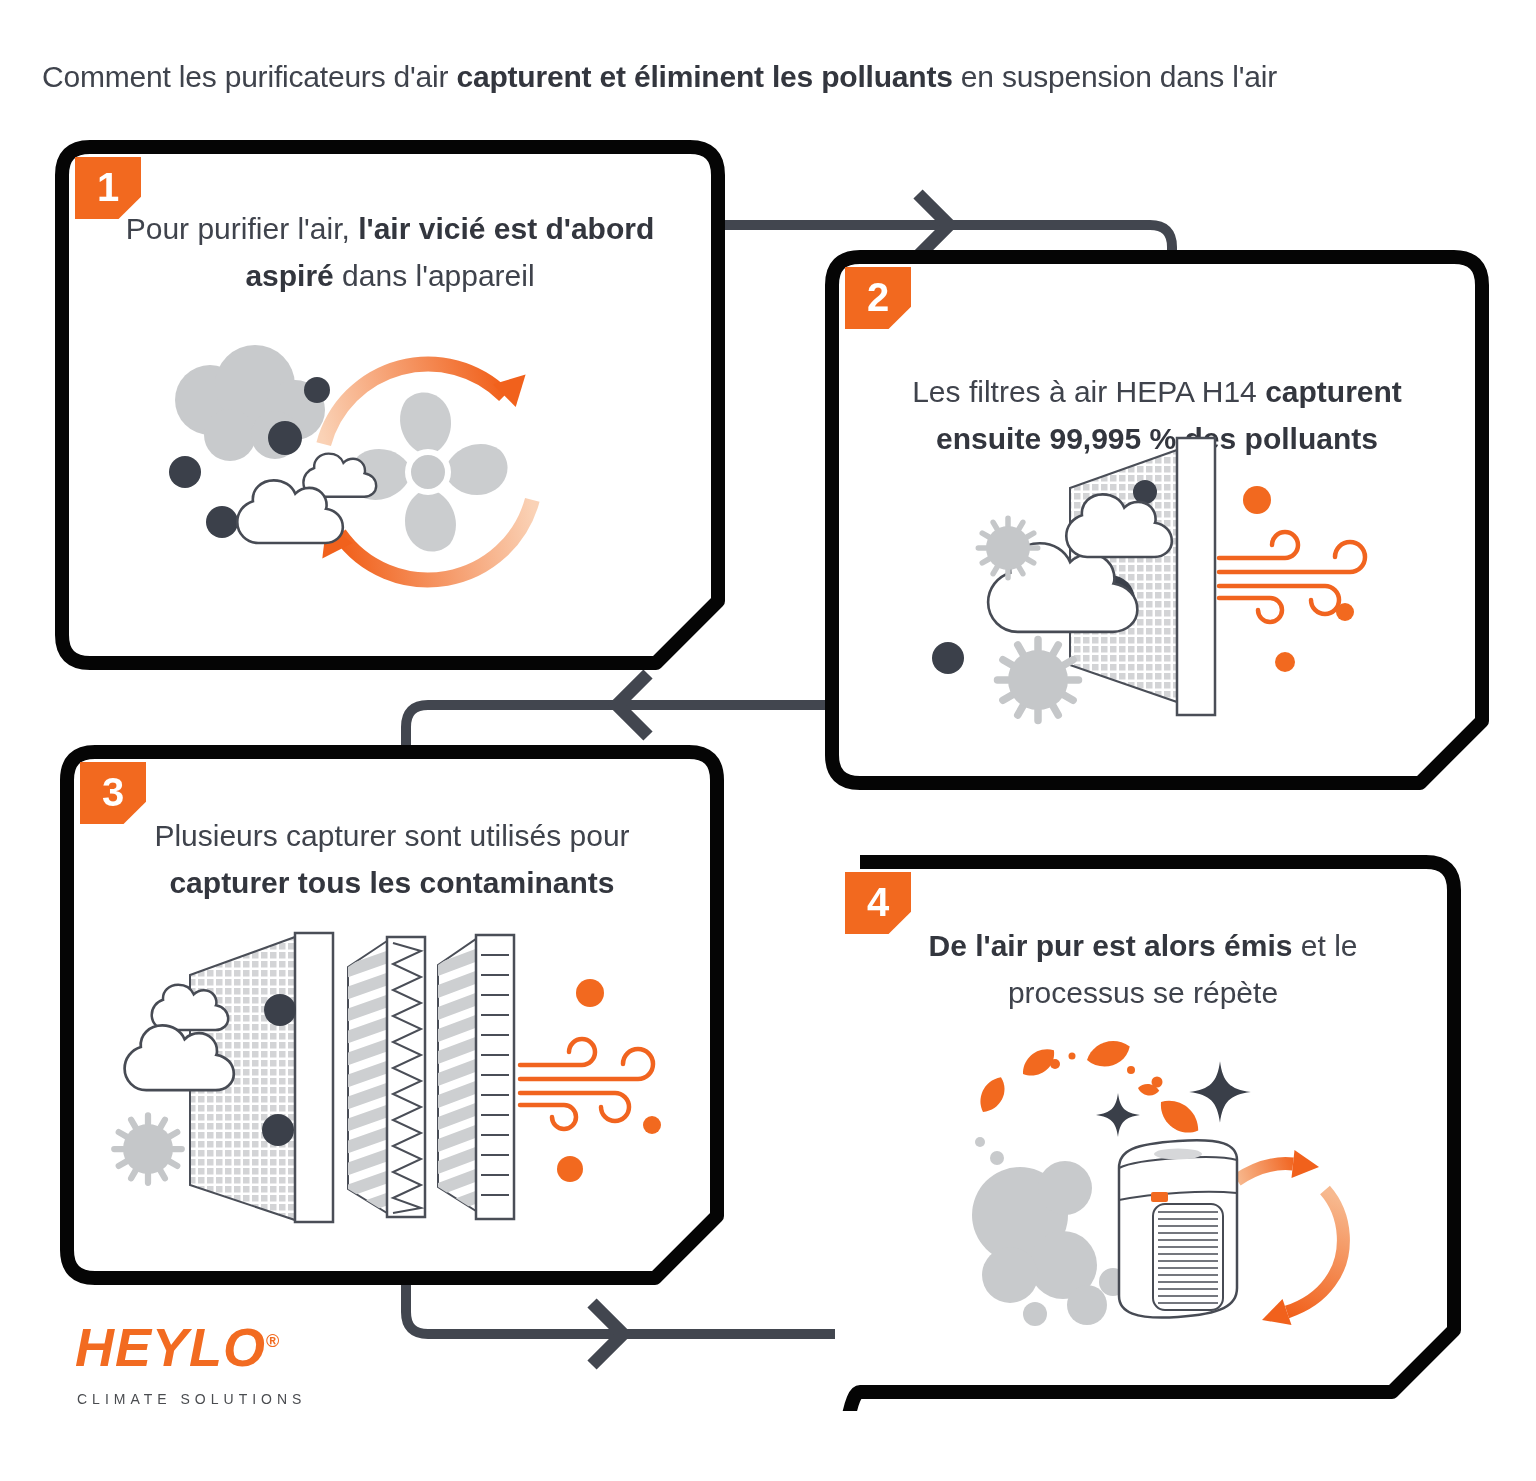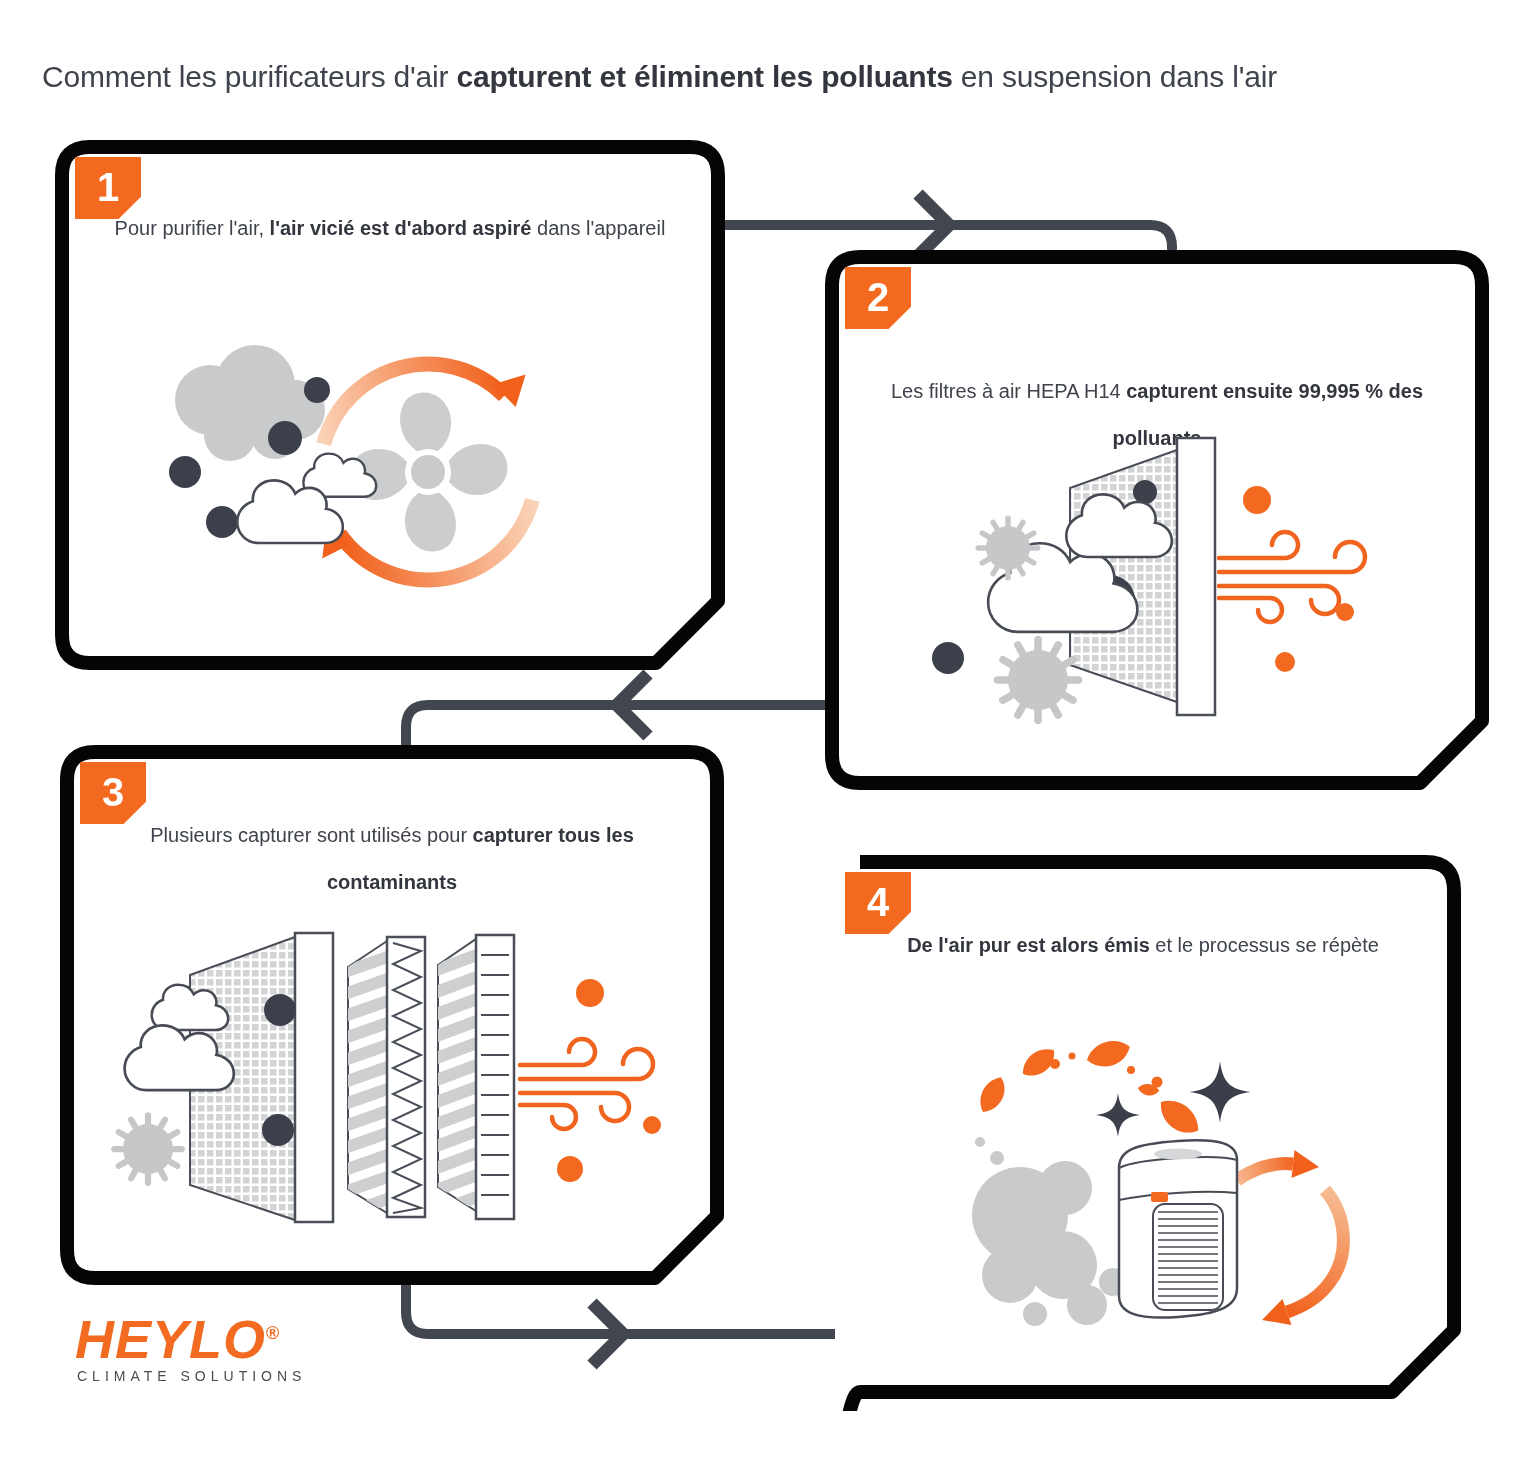--- a/index.html
+++ b/index.html
@@ -6,27 +6,27 @@
   .stage{position:relative;width:1536px;height:1411px;background:#ffffff;overflow:hidden;
          font-family:"Liberation Sans", sans-serif;color:#41454E;}
   .abs{position:absolute;}
   .title{left:42px;top:60px;width:1480px;font-size:30px;letter-spacing:-0.2px;
          white-space:nowrap;color:#3F434C;}
   .title b{color:#33363E;}
   .layer{left:0;top:0;}
   .badge{width:66px;height:62px;background:#F2691F;color:#ffffff;
          font-weight:bold;font-size:40px;text-align:center;line-height:60px;
          clip-path:polygon(0 0,100% 0,100% 64%,66% 100%,0 100%);}
-  .steptext{font-size:20px;line-height:47px;text-align:center;color:#3F434C;}
+  .steptext{font-size:30px;line-height:47px;text-align:center;color:#3F434C;}
   .steptext b{color:#33363E;}
   .logo{left:75px;top:1306px;}
   .logo .brand{font-size:54px;font-weight:bold;font-style:italic;color:#F26B21;
-               letter-spacing:1px;line-height:54px;}
+               letter-spacing:1px;line-height:54px;margin-top:8px;}
   .logo .reg{font-size:18px;vertical-align:super;font-style:normal;}
-  .logo .tagline{font-size:14px;letter-spacing:5px;color:#4A4C50;margin-top:2px;margin-left:2px;}
+  .logo .tagline{font-size:14px;letter-spacing:5px;color:#4A4C50;margin-top:17px;margin-left:2px;}
 </style>
 </head>
 <body>
 
 <div class="stage">
 
   <div class="abs title"><span>Comment les purificateurs d'air </span><b>capturent et éliminent les polluants</b><span> en suspension dans l'air</span></div>
 
   <svg class="abs layer" width="1536" height="1481" viewBox="0 0 1536 1481">
     <defs>

